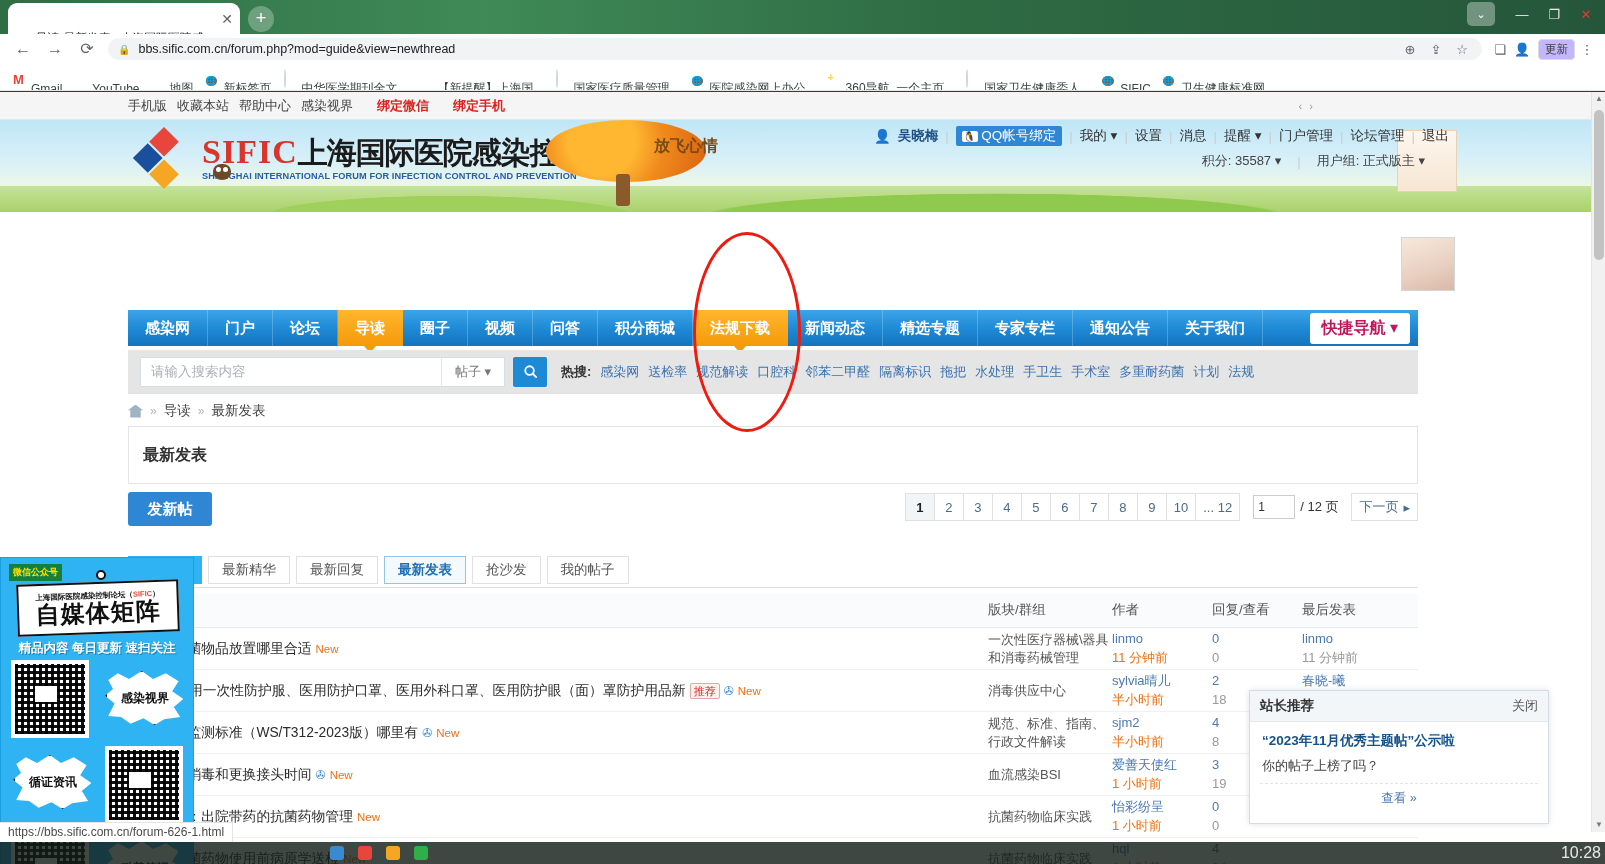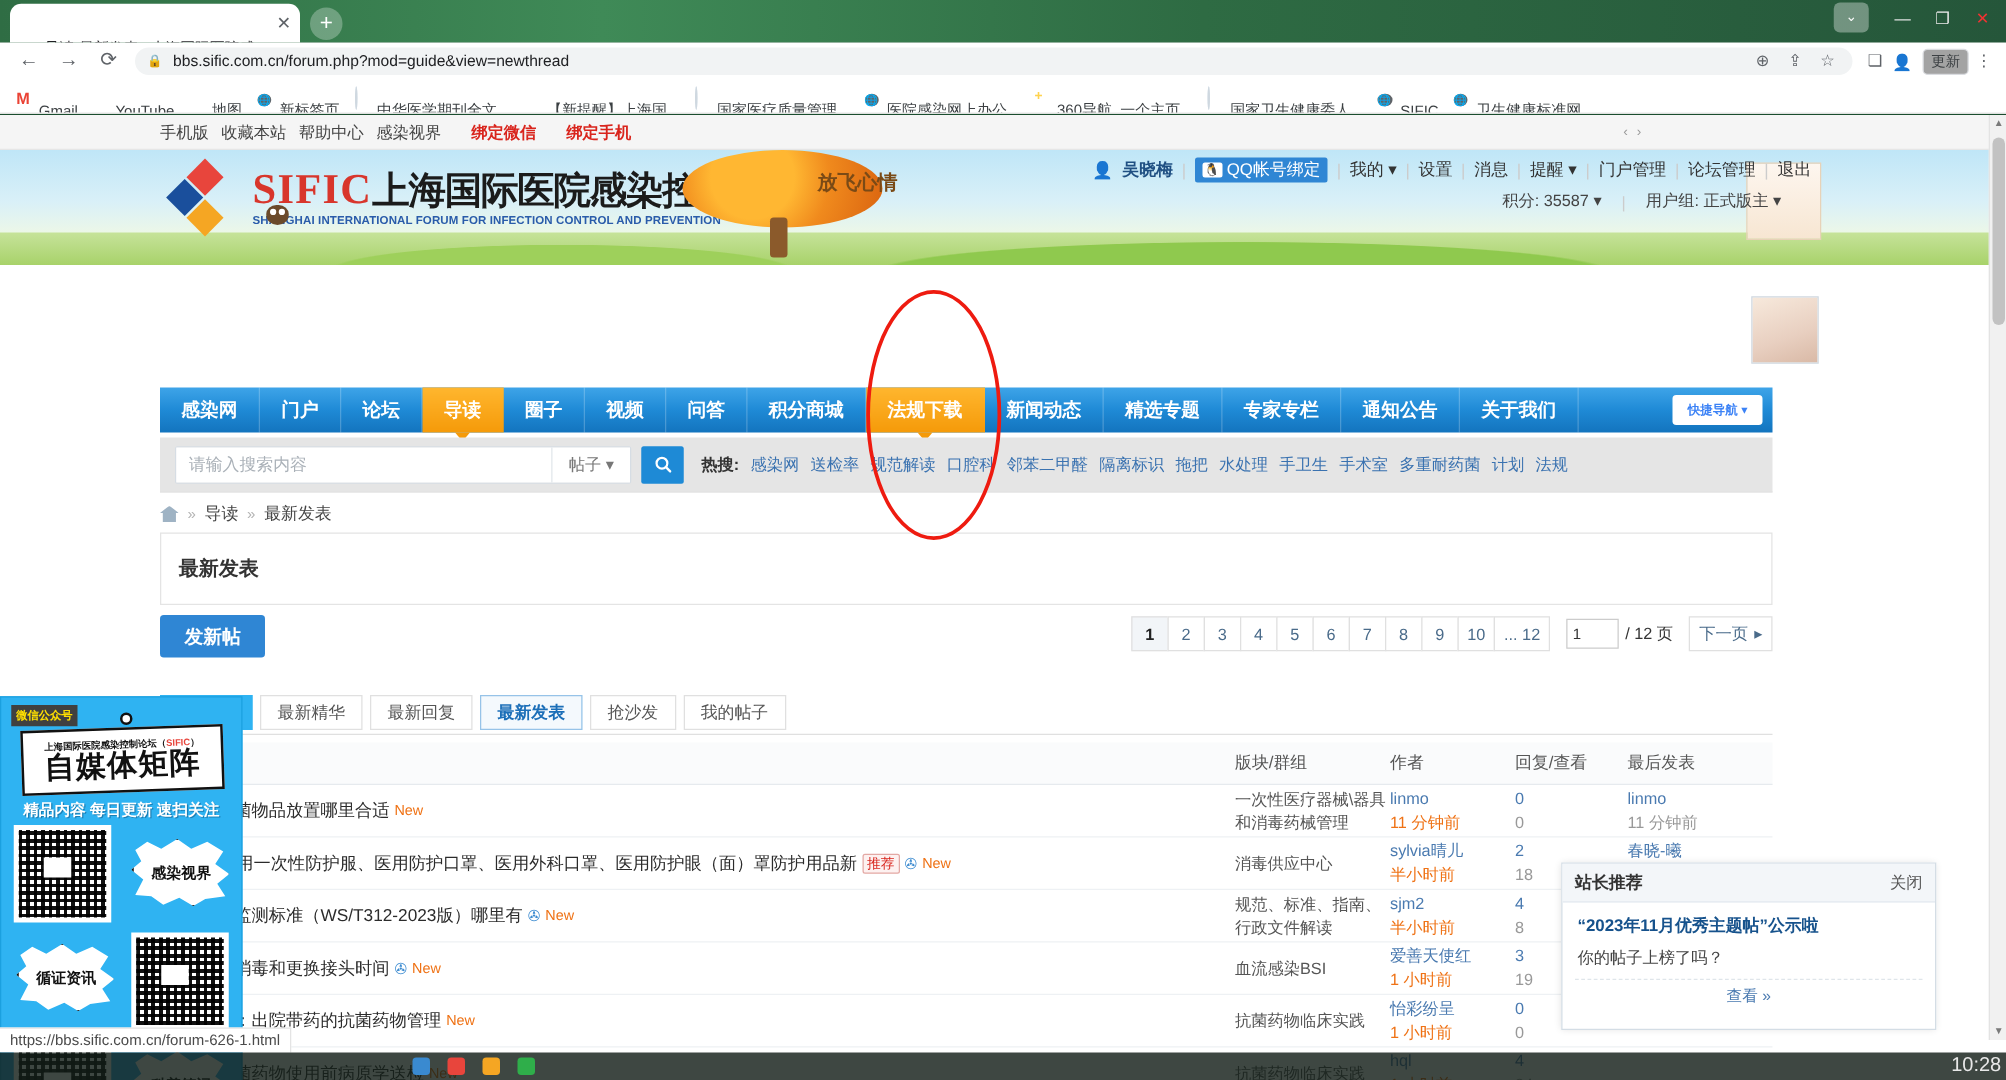--- a/index.html
+++ b/index.html
@@ -50,21 +50,21 @@
     color: #5f6368; font-size: 16px; border-radius: 4px; cursor: pointer;
   }
   .omnibox {
     flex: 1 1 auto; height: 22px; background: #f1f3f4; border-radius: 11px;
     margin: 0 6px 0 4px; display: flex; align-items: center; padding: 0 10px; gap: 8px;
   }
   .lock { font-size: 10px; color:#5f6368; }
   .url { font-size: 12.5px; color: #202124; white-space: nowrap; overflow:hidden; }
   .omni-right { display:flex; align-items:center; gap:2px; }
   .updbtn {
-    background:#a3a3a3; border:1px solid #dadce0; border-radius: 4px;
+    background:#c4b5fd; border:1px solid #dadce0; border-radius: 4px;
     font-size: 11.5px; color:#3c4043; padding: 2px 6px; margin-left:4px; cursor:pointer;
   }
   .kebab { width: 20px; text-align:center; color:#5f6368; font-size: 13px; }
 
   .bookmarks {
     position: absolute; top: 64px; left: 0; width: 1605px; height: 27px;
     background: #fff; display: flex; align-items: center; padding: 0 8px; gap: 2px;
     border-bottom: 1px solid #e6e6e6; overflow: hidden;
   }
   .bm { display: flex; align-items: center; gap: 4px; padding: 2px 5px; border-radius: 4px; cursor: pointer; }
@@ -154,21 +154,21 @@
     color: #fff; font-size: 15px; font-weight: bold; cursor: pointer;
     border-right: 1px solid rgba(255,255,255,0.22); position: relative;
   }
   .nav-item.active { background: linear-gradient(180deg,#ffb62e,#f59a09); border-right-color: transparent; }
   .nav-item.active::after{
     content:""; position:absolute; left:50%; bottom:-7px; margin-left:-6px;
     border-left:6px solid transparent;border-right:6px solid transparent;border-top:7px solid #f59a09;
   }
   .nav-quick {
     margin-left: auto; margin-right: 8px; align-self:center;
-    background: #fff; color:#3b82f6; font-size: 10px; font-weight: bold;
+    background: #fff; color:#be185d; font-size: 16px; font-weight: bold;
     padding: 5px 12px; border-radius: 3px; display:flex; align-items:center; gap:5px; cursor:pointer;
   }
 
   .searchrow {
     position: absolute; left: 128px; top: 258px; width: 1290px; height: 44px;
     background: #e5e5e5; border-bottom: 1px solid #e2e2e2;
     display: flex; align-items: center; padding-left: 12px;
   }
   .sbox { display: flex; align-items: center; height: 30px; border: 1px solid #d6dde4; border-radius: 2px;}
   .sinput { width: 300px; height: 28px; border: none; outline: none; padding: 0 10px; font-size: 13.5px; color:#333;}
@@ -244,21 +244,21 @@
     color:#d9251d;border:1px solid #e3a8a4;background:#fdf1f0;font-size:11px;
     padding:0 3px;border-radius:2px;line-height:14px;
   }
   .ico-attach{color:#3a8ad0;font-size:12px;}
 
   
   .ad {
     position:absolute; left:0; top:465px; width: 194px; height: 366px;
     background:#2fb3f2; overflow:hidden; border:1px solid #1ba0df;
   }
-  .ad-tagline{position:absolute;left:8px;top:6px;background:#404040;color:#ffe000;font-size:9px;font-weight:bold;padding:2px 4px;}
+  .ad-tagline{position:absolute;left:8px;top:6px;background:#15803d;color:#ffe000;font-size:9px;font-weight:bold;padding:2px 4px;}
   .ad-sign{
     position:absolute;left:16px;top:24px;width:162px;height:52px;background:#fff;border:2px solid #111;
     transform: rotate(-2deg); display:flex;flex-direction:column;align-items:center;justify-content:center;
   }
   .ad-sign-s{font-size:7.5px;color:#111;font-weight:bold;}
   .ad-sign-s em{color:#e8453c;font-style:normal;}
   .ad-sign-b{font-size:24px;font-weight:bold;color:#111;letter-spacing:1px;line-height:1;}
   .ad-hang{position:absolute;left:95px;top:12px;width:10px;height:10px;border-radius:50%;background:#fff;border:2px solid #111;}
   .ad-sub{position:absolute;top:82px;left:0;width:100%;text-align:center;color:#fff;font-size:12.5px;font-weight:bold;
           text-shadow:1px 1px 0 #1b7fb5;}

